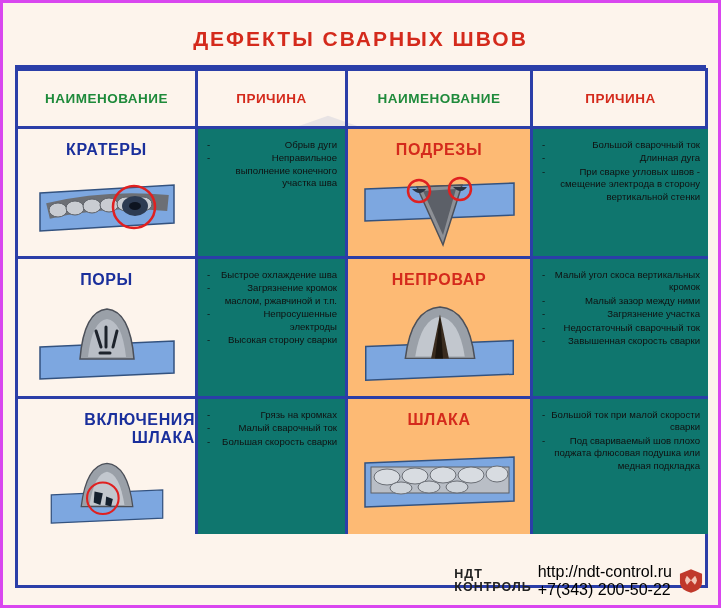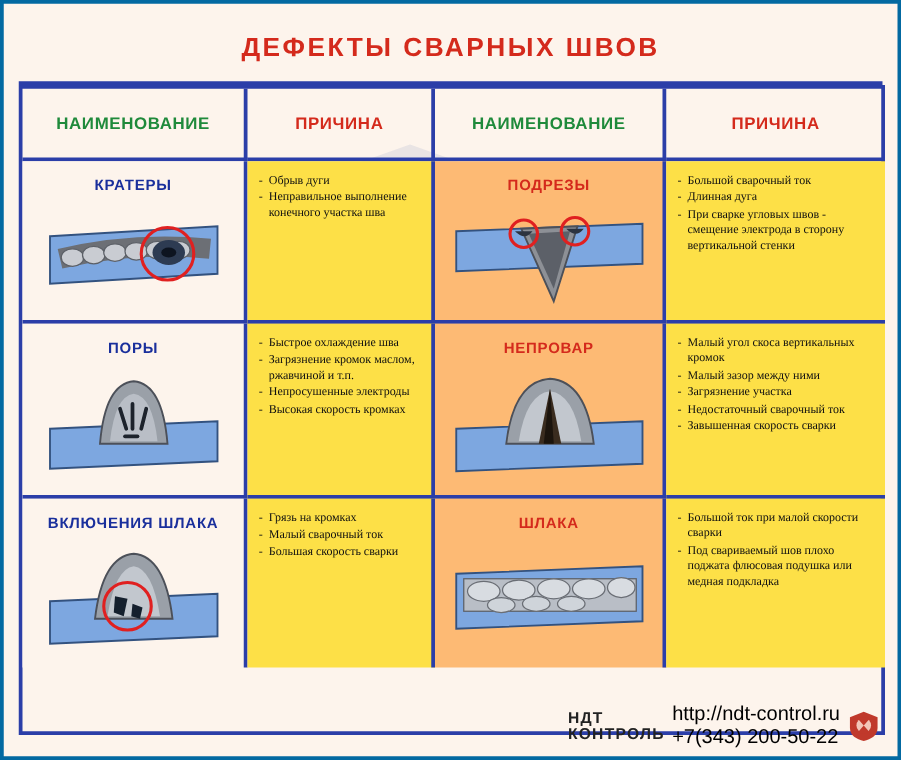--- a/index.html
+++ b/index.html
@@ -12,21 +12,21 @@
     background: #fdf3ea;
     font-family: "Liberation Sans", sans-serif;
     overflow: hidden;
   }
   .poster {
     position: relative;
     width: 721px;
     height: 608px;
     box-sizing: border-box;
     background: #fdf4ec;
-    border: 3px solid #0369a1;
+    border: 3px solid #d946ef;
     overflow: hidden;
   }
   .watermark {
     position: absolute;
     left: 160px;
     top: 110px;
     width: 330px;
     height: 400px;
     opacity: 0.18;
     pointer-events: none;
@@ -60,20 +60,21 @@
     display: grid;
     grid-template-columns: 180px 150px 185px 175px;
     grid-template-rows: 58px 130px 140px 135px;
   }
   .cell {
     position: relative;
     border-right: 3px solid #2b3ea8;
     border-bottom: 3px solid #2b3ea8;
     box-sizing: border-box;
     overflow: hidden;
+    text-align: right;
   }
   .cell.last-col { border-right: none; }
   .cell.last-row { border-bottom: none; }
 
   .head-cell {
     display: flex;
     align-items: center;
     justify-content: center;
     font-weight: bold;
     font-size: 13.5px;
@@ -84,31 +85,30 @@
 
   .name-cell {
     background: #fdf4ec;
     display: flex;
     flex-direction: column;
     align-items: center;
     padding-top: 12px;
   }
   .name-cell.tinted { background: #fdba74; }
   .defect-label {
-    font-size: 12px;
+    font-size: 16px;
     font-weight: bold;
     letter-spacing: 0.6px;
     color: #1a2f9c;
     margin-bottom: 6px;
   }
   .defect-label.red { color: #d42a1c; }
   .reason-cell {
-    background: #fde047;
+    background: #0f766e;
     padding: 10px 8px 6px 9px;
-    font-family: Liberation Serif, serif;
   }
   .reason-cell ul {
     margin: 0;
     padding: 0;
     list-style: none;
   }
   .reason-cell li {
     font-size: 9.6px;
     line-height: 12.4px;
     color: #101010;
@@ -236,21 +236,21 @@
           <path d="M85 34 l-4 16"></path>
           <path d="M68 56 l10 0"></path>
         </g>
       </svg>
     </div>
     <div class="cell reason-cell">
       <ul>
         <li>Быстрое охлаждение шва</li>
         <li>Загрязнение кромок маслом, ржавчиной и т.п.</li>
         <li>Непросушенные электроды</li>
-        <li>Высокая скорость кромках</li>
+        <li>Высокая сторону сварки</li>
       </ul>
     </div>
     <div class="cell name-cell tinted">
       <div class="defect-label red">НЕПРОВАР</div>
       <svg class="art" width="165" height="100" viewBox="0 0 165 100">
         <polygon points="8,50 157,44 157,78 8,84" fill="#7da7e0" stroke="#33527f" stroke-width="1.5"></polygon>
         <path d="M48 62 Q54 12 83 10 Q112 12 118 62 Z" fill="#9aa0a8" stroke="#4c5059" stroke-width="1.5"></path>
         <path d="M58 60 Q64 22 83 20 Q102 22 108 60 Z" fill="#c2c7ce"></path>
         <path d="M83 18 L74 62 L92 62 Z" fill="#3a2c1f"></path>
         <path d="M83 18 L78 62 L86 62 Z" fill="#1b140d"></path>

